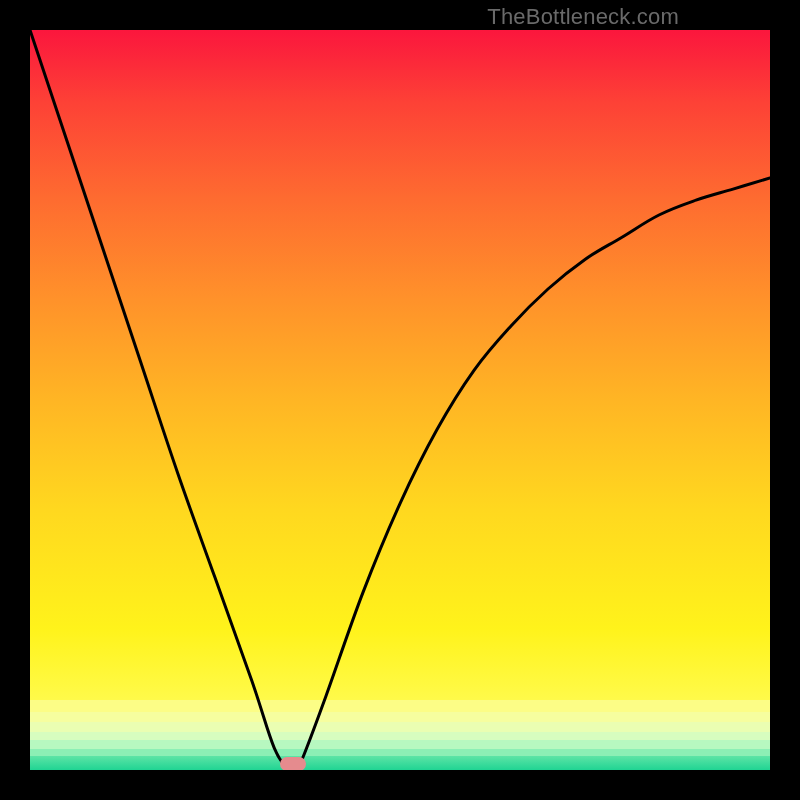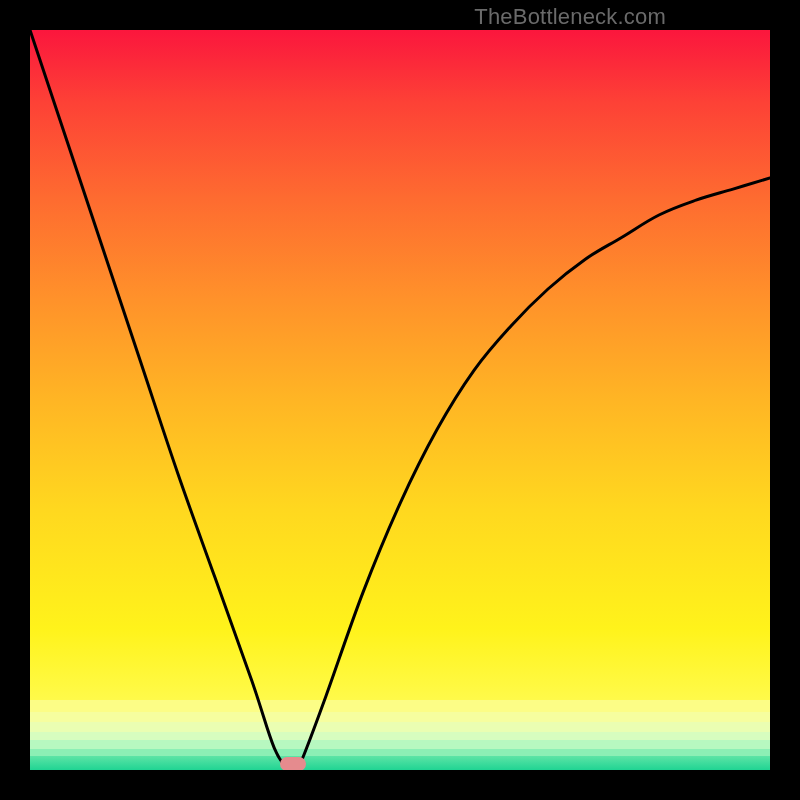--- a/index.html
+++ b/index.html
@@ -9,20 +9,21 @@
     height: 800px;
     background: #000;
     overflow: hidden;
     font-family: Arial, Helvetica, sans-serif;
   }
   .frame {
     position: relative;
     width: 680px;
     height: 800px;
     background: #000;
+    padding-left: 13px;
   }
   .attribution {
     position: absolute;
     top: 4px;
     right: 14px;
     color: #6a6a6a;
     font-size: 22px;
     font-weight: 500;
     letter-spacing: 0.2px;
     z-index: 10;

